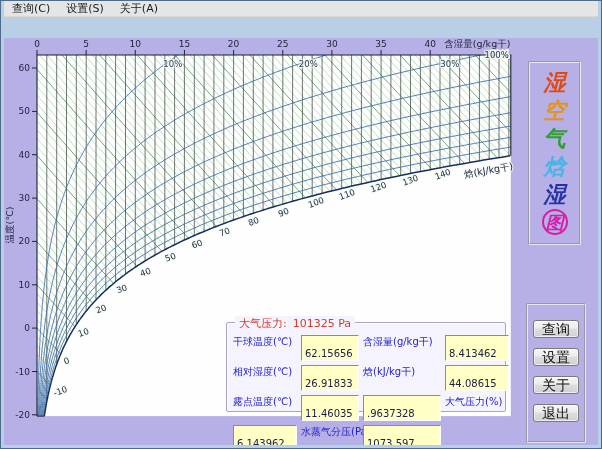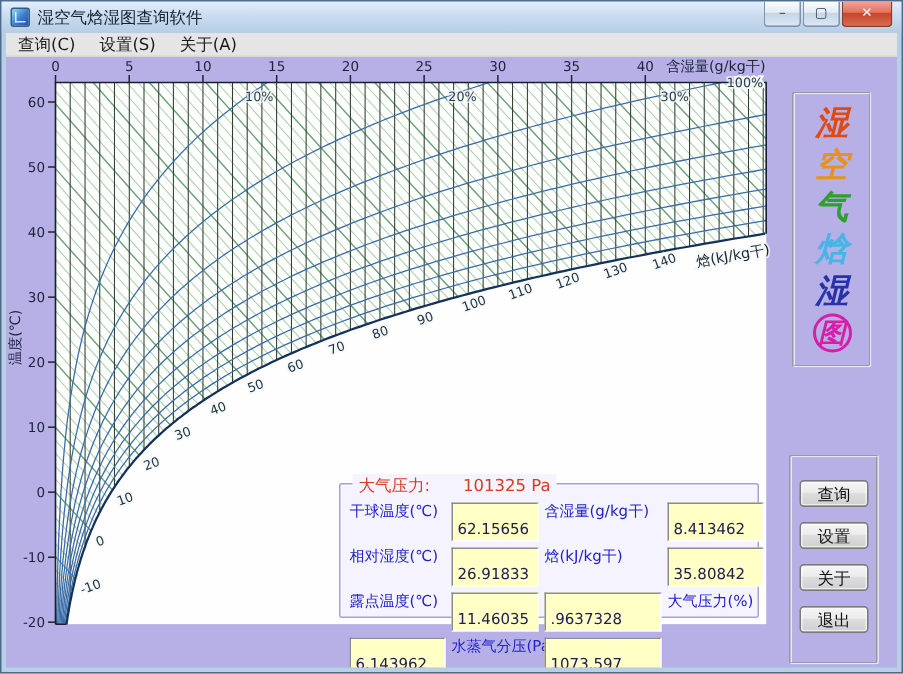--- a/index.html
+++ b/index.html
@@ -25,53 +25,44 @@
     display:flex;align-items:center;font-size:11px;color:#1a1a1a;}
   .menu-item{padding:1px 8px;cursor:default;}
   .client{position:absolute;left:3px;right:3px;top:37px;bottom:3px;background:#b7b0e7;overflow:hidden;}
   svg text{font-family:"DejaVu Sans",sans-serif;}
   
   .data-panel{position:absolute;left:222px;top:284px;width:280px;height:90px;
     background:#f5f3fd;border:1px solid #a8a2d2;border-radius:2px;
     box-shadow:inset 1px 1px 0 rgba(255,255,255,.9);}
   .panel-title{position:absolute;top:-7px;left:8px;background:#f5f3fd;padding:0 4px;
     font-size:11px;color:#d43c28;white-space:nowrap;}
-  .panel-title .pv{margin-left:22px;}
+  .panel-title .pv{margin-left:6px;}
   .panel-grid{display:grid;grid-template-columns:64px 58px 78px 64px;
     column-gap:4px;row-gap:4px;padding:12px 0 0 6px;}
   .plabel{font-size:10px;color:#2121cc;line-height:14px;white-space:nowrap;}
   .pvalue{height:14px;background:#ffffc6;border:1px solid;border-color:#8c8c8c #fdfdfd #fdfdfd #8c8c8c;
     font-size:10px;color:#202050;padding:12px 3px;line-height:12px;overflow:hidden;white-space:nowrap;}
   
   .side-box{position:absolute;border:2px groove #e8e5f6;border-radius:2px;}
   .box-art{left:524px;top:23px;width:53px;height:184px;padding-top:5px;}
   .artchar{font-family:"DejaVu Serif",serif;font-weight:bold;font-style:italic;
     font-size:22px;line-height:28px;text-align:center;}
   .artchar.circled{width:26px;height:26px;line-height:23px;border:2px solid currentColor;
     border-radius:50%;margin:1px auto 0;font-size:18px;}
   .box-buttons{left:522px;top:265px;width:60px;height:140px;}
-  .btn{display:block;width:46px;height:18px;margin:10px auto 0;font-size:11px;line-height:15px;
+  .btn{display:block;width:46px;height:18px;margin:10px auto 0;font-size:14px;line-height:15px;
     color:#101010;text-align:center;border:1px solid #7a7a7a;border-radius:3px;
     background:linear-gradient(#f5f5f5,#ececec 45%,#dddddd 50%,#d0d0d0);
     box-shadow:inset 0 0 0 1px rgba(255,255,255,.6);font-family:"DejaVu Sans",sans-serif;}
   .btn:first-child{margin-top:15px;}
 </style>
 </head>
 <body>
 
 <div class="window">
-  <div class="titlebar">
-    <div class="app-icon"></div>
-    <span class="title-text">湿空气焓湿图查询软件</span>
-    <div class="winbtns">
-      <span class="winbtn min">–</span>
-      <span class="winbtn max">▢</span>
-      <span class="winbtn close">✕</span>
-    </div>
-  </div>
   <div class="menubar">
     <span class="menu-item">查询(C)</span>
     <span class="menu-item">设置(S)</span>
     <span class="menu-item">关于(A)</span>
   </div>
   <div class="client">
 
     <svg id="chart" width="530" height="400" style="position:absolute;left:0;top:0">
         <defs>
           <clipPath id="plotclip">
@@ -331,21 +322,21 @@
       </div>
       <div class="panel-grid">
         <span class="plabel">干球温度(℃)</span>
         <div class="pvalue">62.15656</div>
         <span class="plabel">含湿量(g/kg干)</span>
         <div class="pvalue">8.413462</div>
 
         <span class="plabel">相对湿度(℃)</span>
         <div class="pvalue">26.91833</div>
         <span class="plabel">焓(kJ/kg干)</span>
-        <div class="pvalue">35.80842</div>
+        <div class="pvalue">44.08615</div>
 
         <span class="plabel">露点温度(℃)</span>
         <div class="pvalue">11.46035</div>
         <div class="pvalue">.9637328</div>
 
         <span class="plabel">大气压力(%)</span>
         <div class="pvalue">6.143962</div>
         <span class="plabel">水蒸气分压(Pa)</span>
         <div class="pvalue">1073.597</div>
       </div>

